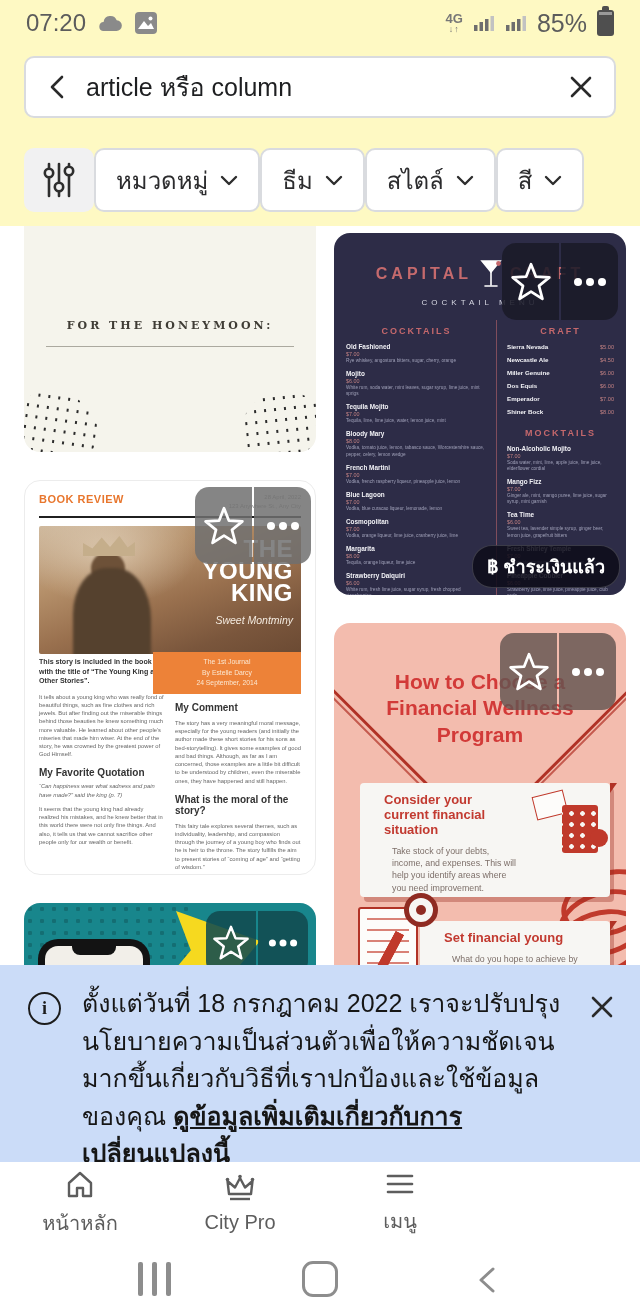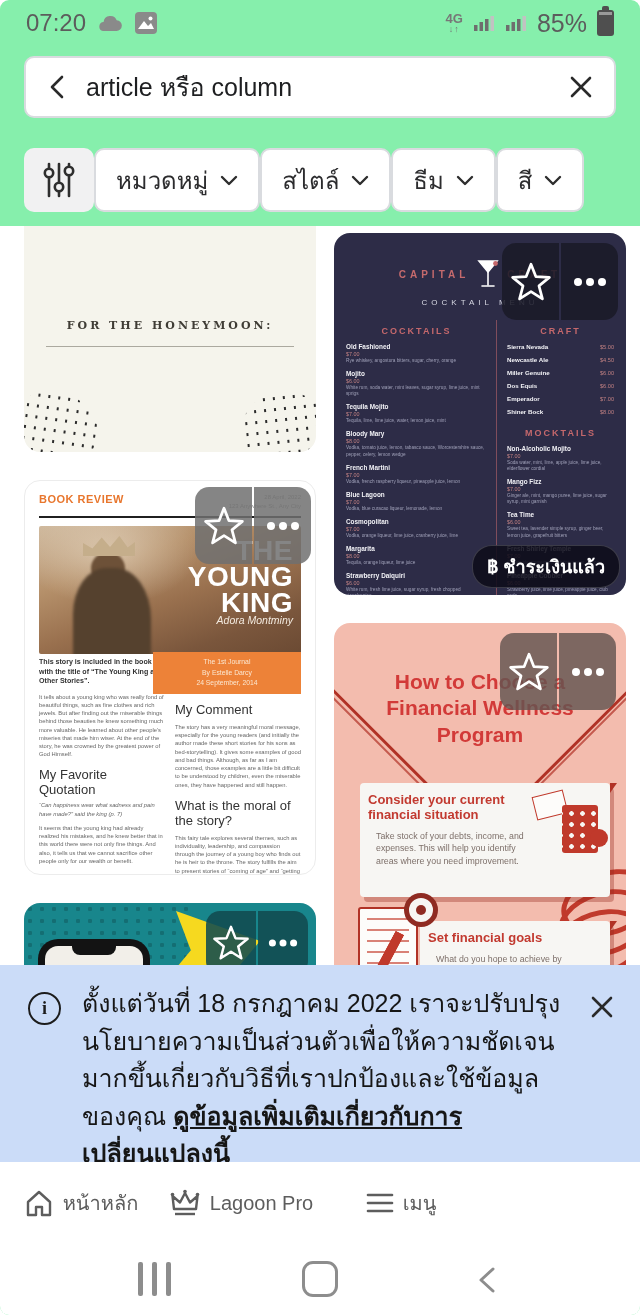--- a/index.html
+++ b/index.html
@@ -1,17 +1,17 @@
 <!DOCTYPE html>
 <html><head>
 <meta charset="utf-8">
 <style>
   html,body{margin:0;padding:0;background:#fff;}
-  .screen{position:relative;width:640px;height:1315px;background:#86efac;overflow:hidden;
-          font-family:"Liberation Sans",sans-serif;color:#222;border-radius:9px;}
+  .screen{position:relative;width:640px;height:1315px;background:#fef9c3;overflow:hidden;
+          font-family:"Liberation Sans",sans-serif;color:#222;}
 
   
   .statusbar{position:absolute;top:0;left:0;right:0;height:46px;display:flex;
              align-items:center;justify-content:space-between;padding:0 26px;box-sizing:border-box;}
   .sb-left,.sb-right{display:flex;align-items:center;gap:10px;}
   .sb-time{font-size:24px;color:#5c5c5c;}
   .sb-net{display:flex;flex-direction:column;align-items:center;line-height:1;color:#777;}
   .sb-net .g{font-size:13px;font-weight:bold;}
   .sb-net .arr{font-size:9px;letter-spacing:1px;}
   .sb-pct{font-size:25px;color:#5c5c5c;}
@@ -52,21 +52,21 @@
             letter-spacing:3px;color:#3f3c35;}
   .hm-line{position:absolute;top:178px;left:22px;right:22px;border-top:1.5px solid #aba99f;}
   .dotpatch{position:absolute;width:88px;height:72px;background-image:radial-gradient(#2b2b2b 1.4px,transparent 1.5px);
             background-size:10px 11px;border-radius:55% 60% 50% 45%;}
   .dotpatch.l{left:-14px;bottom:-12px;transform:rotate(8deg);}
   .dotpatch.r{right:-14px;bottom:-12px;transform:rotate(-6deg);}
 
   
   .card-cocktail{left:334px;top:7px;width:292px;height:362px;background:#2d2c47;color:#fff;padding:10px 12px;}
   .ck-head{margin-top:16px;display:flex;align-items:center;justify-content:center;gap:8px;
-           color:#c56a6d;font-weight:bold;font-size:10px;letter-spacing:4px;}
+           color:#c56a6d;font-weight:bold;font-size:16px;letter-spacing:4px;}
   .ck-sub{margin-top:9px;text-align:center;font-size:8px;letter-spacing:4px;color:#d6d7e2;}
   .ck-cols{display:flex;margin-top:13px;}
   .ck-col-l{width:150px;padding-right:9px;box-sizing:border-box;}
   .ck-col-r{flex:1;border-left:1px solid rgba(196,106,109,.55);padding-left:10px;}
   .ck-sec{text-align:center;font-size:9px;font-weight:bold;letter-spacing:2px;color:#c5686c;margin:6px 0 7px;}
   .ck-item{margin-bottom:6px;}
   .ck-name{font-size:6.4px;font-weight:bold;color:#f2f2f6;}
   .ck-price{font-size:5.4px;color:#c08082;margin:1px 0;}
   .ck-desc{font-size:4.7px;color:#9fa0b8;line-height:1.3;}
   .beer-row{display:flex;justify-content:space-between;margin-bottom:5px;}
@@ -84,42 +84,42 @@
   .br-photo{position:relative;margin-top:8px;height:128px;overflow:hidden;border-radius:2px;
             background:linear-gradient(160deg,#cdb69a 0%,#b5906a 30%,#99704e 55%,#7a563c 80%,#6b4a33 100%);}
   .br-haze{position:absolute;left:-20px;top:-30px;width:180px;height:110px;border-radius:50%;
            background:radial-gradient(rgba(240,230,212,.55),transparent 70%);}
   .br-boy{position:absolute;left:34px;top:42px;width:78px;height:110px;border-radius:42% 46% 8% 8%;
           background:#55412e;filter:blur(1.5px);}
   .br-boyhead{position:absolute;left:52px;top:26px;width:34px;height:32px;border-radius:50%;background:#6d5138;filter:blur(1px);}
   .br-crown{position:absolute;left:44px;top:10px;width:52px;height:20px;background:#c5ae8b;filter:blur(.6px);
             clip-path:polygon(0 100%,0 35%,18% 62%,36% 8%,52% 55%,70% 0,86% 58%,100% 30%,100% 100%);}
   .br-booktitle{position:absolute;right:8px;top:12px;text-align:right;color:#fff;font-weight:800;
-                font-size:28px;line-height:.92;letter-spacing:.5px;white-space:pre-line;}
+                font-size:24px;line-height:.92;letter-spacing:.5px;white-space:pre-line;}
   .br-author{position:absolute;right:8px;top:88px;color:#f3eadf;font-style:italic;font-size:10.5px;}
   .br-body{position:relative;margin-top:4px;}
   .br-journal{position:absolute;right:0;top:-6px;width:148px;background:#ed8238;color:#fbe7d1;
               font-size:6.8px;line-height:1.55;text-align:center;padding:5px 6px;white-space:pre-line;box-sizing:border-box;}
   .br-cols{display:flex;gap:10px;}
   .br-cols .col{flex:1;}
   .br-cols .col.rcol{padding-top:44px;}
   .br-intro{font-size:7.1px;font-weight:bold;color:#333;line-height:1.35;}
   .br-p{font-size:5.8px;color:#666;line-height:1.42;margin-top:6px;}
-  .br-h{font-size:13px;font-weight:normal;color:#333;margin-top:9px;}
+  .br-h{font-size:10px;font-weight:bold;color:#333;margin-top:9px;}
   .br-quote{font-size:5.8px;font-style:italic;color:#666;line-height:1.42;margin-top:4px;}
 
   
   .card-fin{left:334px;top:397px;width:292px;height:430px;background:#f3bcae;}
   .fin-diamond{position:absolute;width:300px;height:300px;border:3px solid #b13226;transform:rotate(45deg);
                top:-152px;left:-6px;}
   .fin-diamond.d2{width:330px;height:330px;top:-180px;left:-21px;border-width:2px;opacity:.7;}
   .fin-title{position:relative;margin-top:46px;padding:0 28px;text-align:center;font-size:21px;font-weight:800;
              color:#d23a38;line-height:1.25;z-index:2;}
   .fin-box{position:absolute;background:#f7f6f3;border-radius:4px;box-shadow:4px 5px 0 rgba(150,40,30,.35);
-           padding:10px 8px;box-sizing:border-box;z-index:3;}
+           padding:10px 24px;box-sizing:border-box;z-index:3;}
   .fin-box:after{content:"";position:absolute;top:0;right:-7px;width:0;height:0;
                  border-left:7px solid #b13226;border-bottom:10px solid transparent;}
   .fin-box1{left:26px;right:16px;top:160px;height:114px;}
   .fin-box2{left:86px;right:16px;top:298px;height:210px;}
   .fin-h{font-size:13px;font-weight:800;color:#c23a30;line-height:1.15;}
   .fin-p{font-size:8.8px;color:#7d6f69;line-height:1.4;margin-top:7px;margin-left:8px;}
   .fin-box1 .fin-h,.fin-box1 .fin-p{width:64%;}
   .fin-calc{position:absolute;right:12px;top:22px;width:36px;height:48px;background:#c0392b;border-radius:3px;
             background-image:radial-gradient(#f7f6f3 2px,transparent 2.6px);background-size:11px 11px;background-position:4px 14px;}
   .fin-doc{position:absolute;right:44px;top:10px;width:30px;height:22px;background:#fdfcfa;border:1.5px solid #c0392b;
@@ -148,21 +148,21 @@
   .banner{position:absolute;top:965px;left:0;right:0;height:197px;background:#cbdcf8;box-sizing:border-box;}
   .icircle{position:absolute;left:28px;top:27px;width:29px;height:29px;border:2.4px solid #1c1c1c;border-radius:50%;
            display:flex;align-items:center;justify-content:center;font-size:18px;font-weight:bold;color:#1c1c1c;
            font-family:"Liberation Serif",serif;}
   .banner-text{margin:20px 64px 0 82px;font-size:25px;line-height:1.5;color:#161616;}
   .banner-link{font-weight:bold;text-decoration:underline;color:#161616;}
   .banner-x{position:absolute;right:24px;top:28px;}
 
   
   .bottomnav{position:absolute;top:1162px;left:0;right:0;height:82px;display:flex;background:#fff;}
-  .bn-item{width:25%;display:flex;align-items:center;justify-content:center;gap:7px;color:#5d5d5d;}
+  .bn-item{width:25%;display:flex;flex-direction:column;align-items:center;justify-content:center;gap:7px;color:#5d5d5d;}
   .bn-label{font-size:20px;color:#5d5d5d;}
 
   
   .androidnav{position:absolute;top:1244px;left:0;right:0;height:71px;background:#fff;}
   .an-recents{position:absolute;left:138px;top:18px;display:flex;gap:9px;}
   .an-recents i{width:5px;height:34px;background:#8d8d8d;border-radius:2px;}
   .an-home{position:absolute;left:302px;top:17px;width:36px;height:36px;border:3.5px solid #8d8d8d;border-radius:11px;box-sizing:border-box;}
   .an-back{position:absolute;left:474px;top:20px;}
 
   .pre{white-space:pre-line;}
@@ -249,29 +249,29 @@
     </div>
     <div class="fbtn">
       <span>หมวดหมู่</span>
       <span>
           <svg width="18" height="13" viewBox="0 0 18 13">
             <polyline points="2,3 9,10 16,3" fill="none" stroke="#2e2e2e" stroke-width="2.4" stroke-linecap="round" stroke-linejoin="round"></polyline>
           </svg>
         </span>
     </div>
     <div class="fbtn">
-      <span>สไตล์</span>
+      <span>ธีม</span>
       <span>
           <svg width="18" height="13" viewBox="0 0 18 13">
             <polyline points="2,3 9,10 16,3" fill="none" stroke="#2e2e2e" stroke-width="2.4" stroke-linecap="round" stroke-linejoin="round"></polyline>
           </svg>
         </span>
     </div>
     <div class="fbtn">
-      <span>ธีม</span>
+      <span>สไตล์</span>
       <span>
           <svg width="18" height="13" viewBox="0 0 18 13">
             <polyline points="2,3 9,10 16,3" fill="none" stroke="#2e2e2e" stroke-width="2.4" stroke-linecap="round" stroke-linejoin="round"></polyline>
           </svg>
         </span>
     </div>
     <div class="fbtn">
       <span>สี</span>
       <span>
           <svg width="18" height="13" viewBox="0 0 18 13">
@@ -460,21 +460,21 @@
       </div>
       <div class="br-rule"></div>
       <div class="br-photo">
         <div class="br-haze"></div>
         <div class="br-boyhead"></div>
         <div class="br-boy"></div>
         <div class="br-crown"></div>
         <div class="br-booktitle pre">THE
 YOUNG
 KING</div>
-        <div class="br-author">Adora Montminy</div>
+        <div class="br-author">Sweet Montminy</div>
       </div>
       <div class="br-body">
         <div class="br-journal pre">The 1st Journal
 By Estelle Darcy
 24 September, 2014</div>
         <div class="br-cols">
           <div class="col">
             <div class="br-intro">This story is included in the book with the title of “The Young King and Other Stories”.</div>
             <div class="br-p">It tells about a young king who was really fond of beautiful things, such as fine clothes and rich jewels. But after finding out the miserable things behind those beauties he knew something much more valuable. He learned about other people's miseries that made him wiser. At the end of the story, he was crowned by the greatest power of God Himself.</div>
             <div class="br-h">My Favorite Quotation</div>
@@ -522,21 +522,21 @@
       <div class="fin-box fin-box2">
         <div class="clipb">
             <i></i>
             <i></i>
             <i></i>
             <i></i>
             <i></i>
           </div>
         <div class="target"></div>
         <div class="pencil"></div>
-        <div class="fin-h">Set financial goals</div>
+        <div class="fin-h">Set financial young</div>
         <div class="fin-p">What do you hope to achieve by participating in a financial wellness program? Do you want to get out of debt, save for retirement, or build up</div>
       </div>
       <div class="overlay ov-warm" style="top:10px;right:10px;">
         <div class="obtn star">
           <svg width="42" height="42" viewBox="0 0 40 40">
               <polygon points="20,3 24.7,14.9 37.5,15.6 27.6,23.7 30.9,36.1 20,29.2 9.1,36.1 12.4,23.7 2.5,15.6 15.3,14.9" fill="none" stroke="#fff" stroke-width="2.6" stroke-linejoin="round"></polygon>
             </svg>
         </div>
         <div class="obtn more">
           <svg width="34" height="10" viewBox="0 0 34 10">
@@ -601,21 +601,21 @@
     <div class="bn-item">
       <span>
         <svg width="36" height="32" viewBox="0 0 36 32">
             <path d="M7 22 L5.5 9 L13 15.5 L18 6 L23 15.5 L30.5 9 L29 22 Z" fill="none" stroke="#5d5d5d" stroke-width="2.4" stroke-linejoin="round"></path>
             <line x1="8" y1="27" x2="28" y2="27" stroke="#5d5d5d" stroke-width="2.4"></line>
             <circle cx="5.5" cy="7.5" r="1.8" fill="#5d5d5d"></circle>
             <circle cx="18" cy="4.5" r="1.8" fill="#5d5d5d"></circle>
             <circle cx="30.5" cy="7.5" r="1.8" fill="#5d5d5d"></circle>
           </svg>
       </span>
-      <span class="bn-label">Lagoon Pro</span>
+      <span class="bn-label">City Pro</span>
     </div>
     <div class="bn-item">
       <span>
         <svg width="32" height="28" viewBox="0 0 32 28">
             <g stroke="#5d5d5d" stroke-width="2.6" stroke-linecap="round">
               <line x1="4" y1="6" x2="28" y2="6"></line>
               <line x1="4" y1="14" x2="28" y2="14"></line>
               <line x1="4" y1="22" x2="28" y2="22"></line>
             </g>
           </svg>

